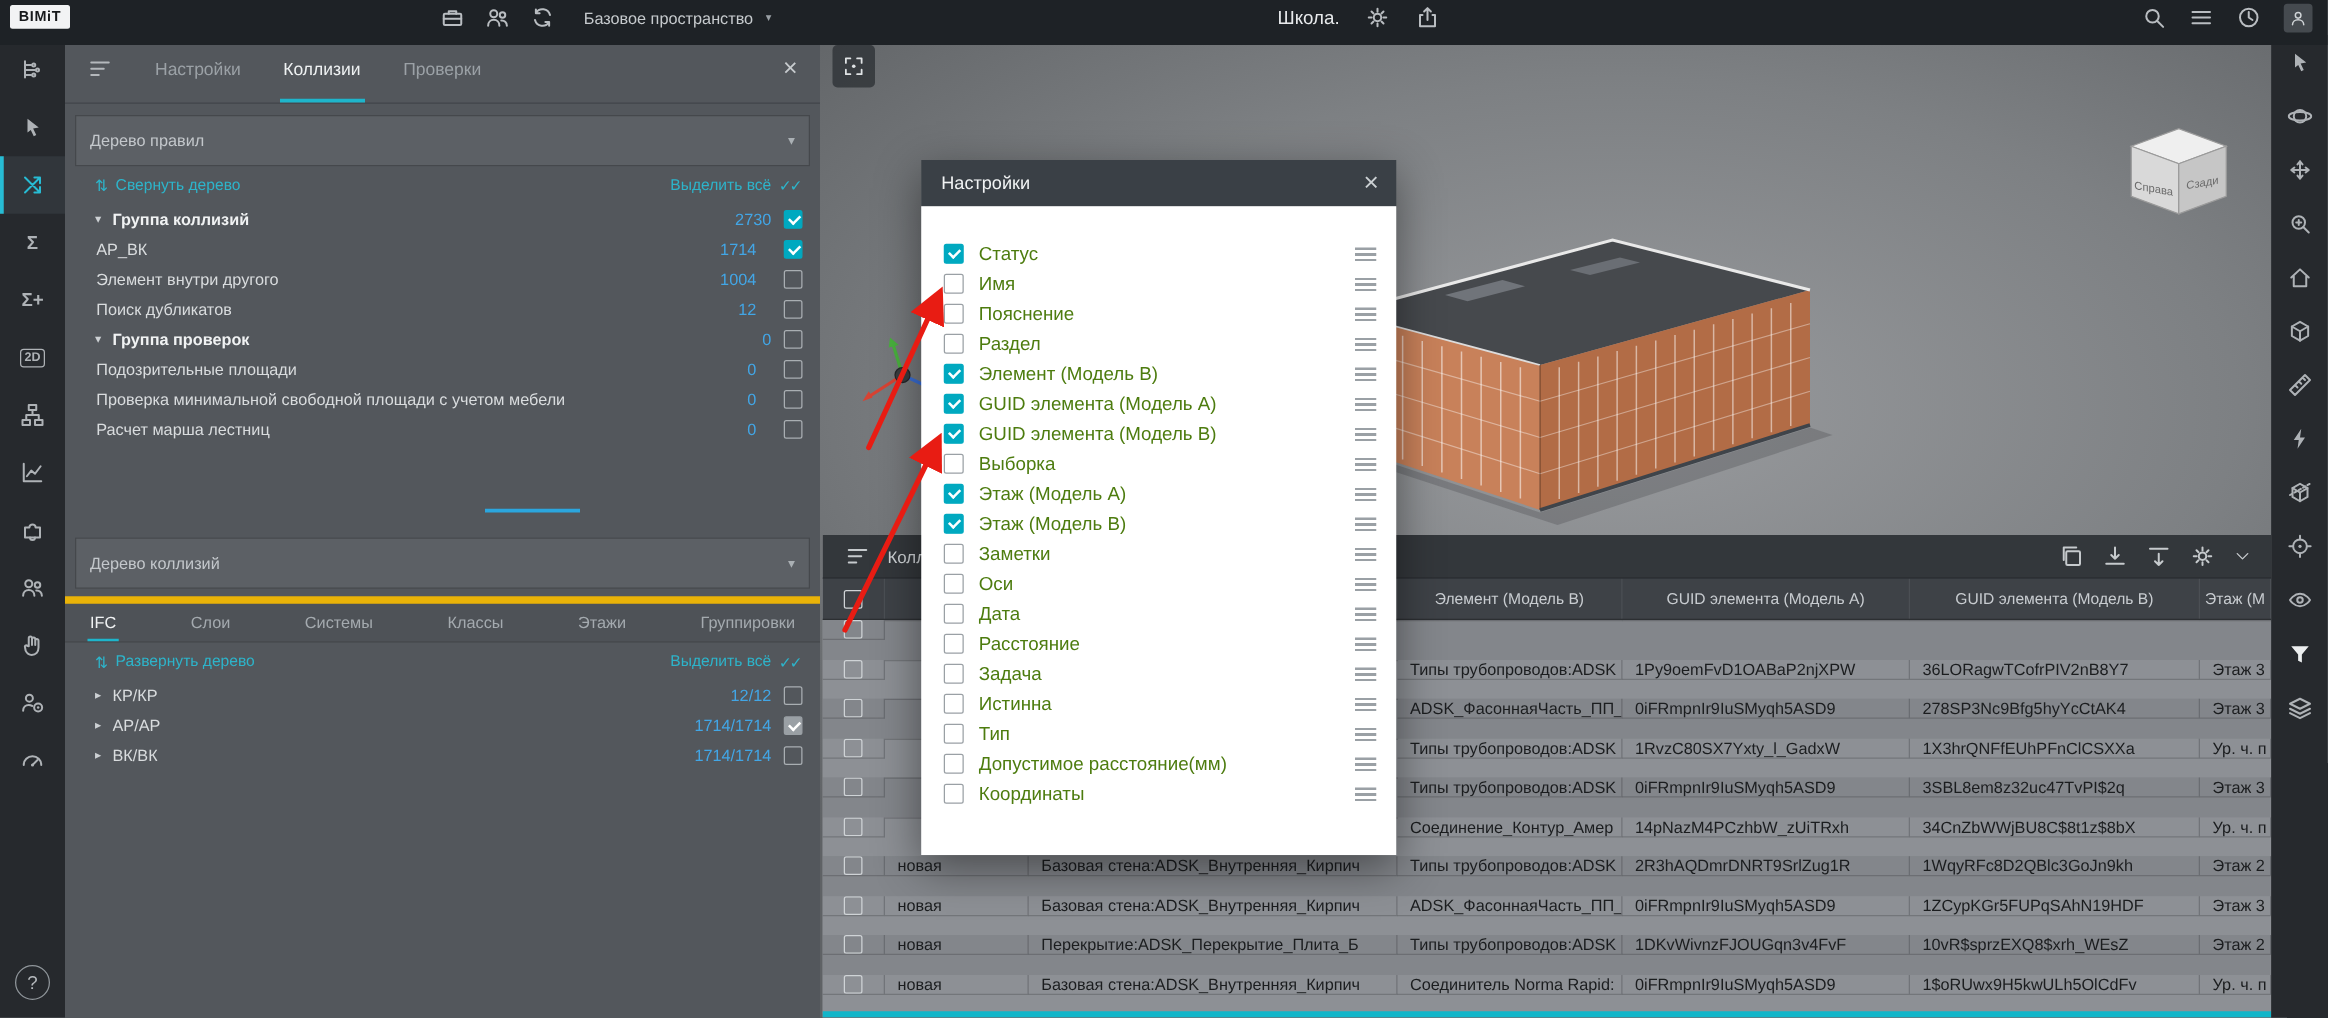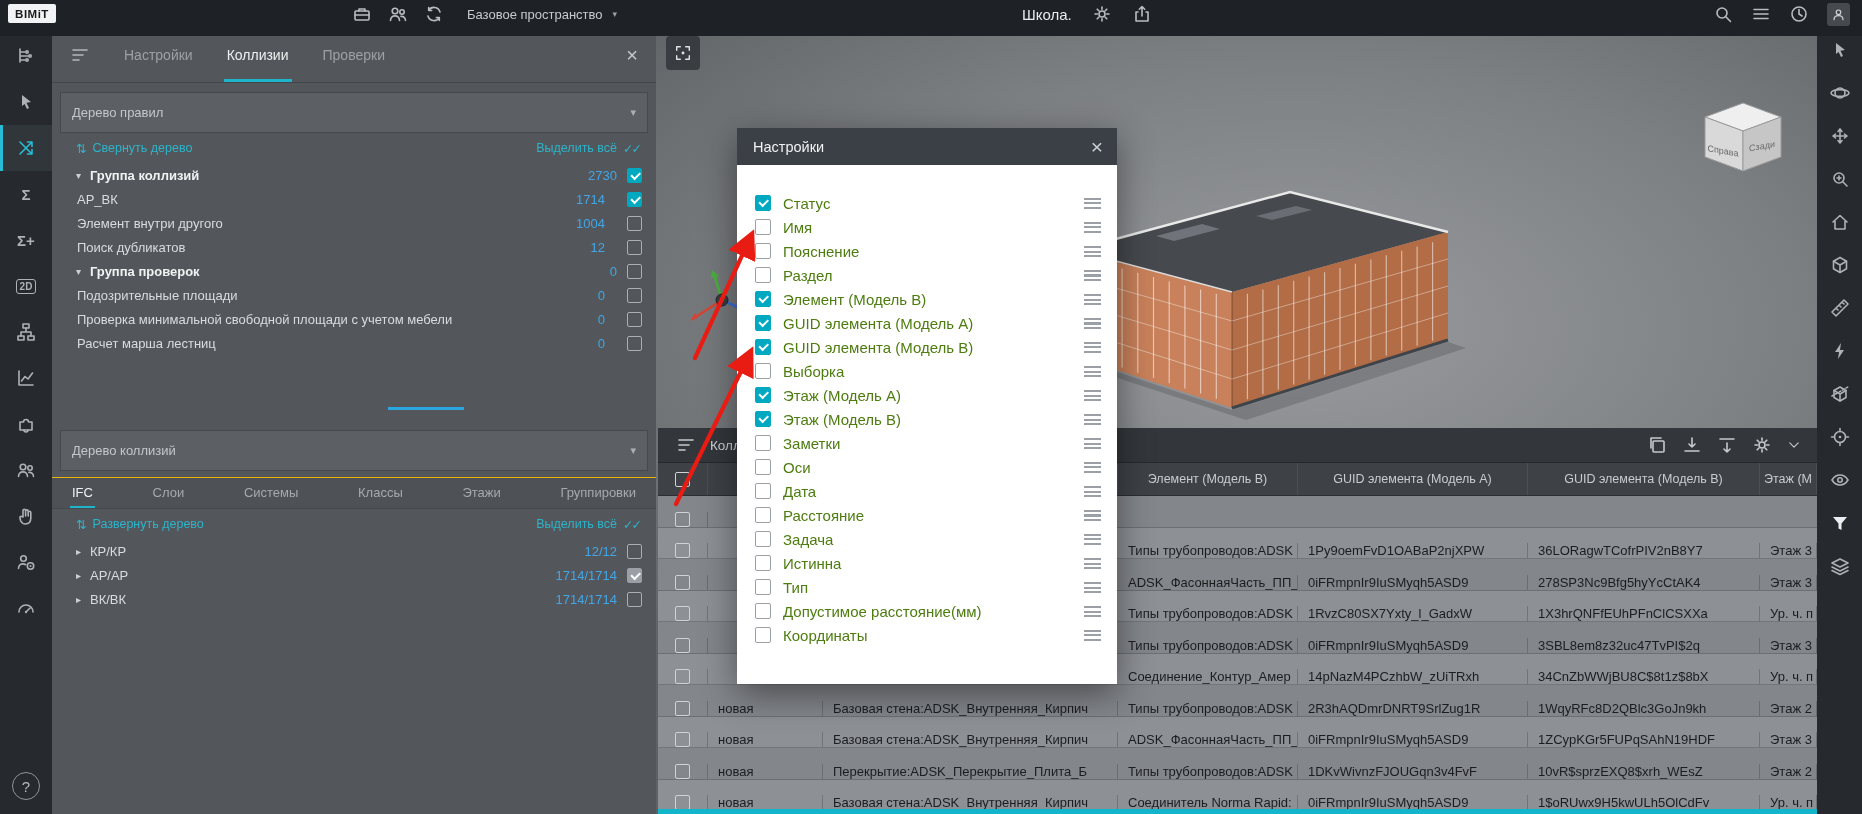--- a/index.html
+++ b/index.html
@@ -58,21 +58,21 @@
   .tnode .lbl.bold{font-weight:bold;color:#f0f2f3;}
   .tnode .cnt{margin-left:auto;color:#42a6e6;padding-right:10px;white-space:nowrap;}
   .cbx{width:15px;height:15px;flex:0 0 15px;border:1.5px solid #a9aeb2;border-radius:2px;background:transparent;
        box-sizing:border-box;position:relative;cursor:pointer;}
   .cbx.checked{background:#00a9c0;border-color:#00a9c0;}
   .cbx.checked::after{content:"";position:absolute;left:2.5px;top:3px;width:7px;height:3.5px;
        border-left:2px solid #fff;border-bottom:2px solid #fff;transform:rotate(-45deg);}
   .cbx.muted{background:#9aa0a5;border-color:#9aa0a5;}
   .scroll-dash{flex:0 0 3px;height:3px;width:76px;background:#2ba6de;margin:52px 0 0 336px;}
   .ctabs{flex:0 0 30px;display:flex;align-items:center;justify-content:space-between;padding:0 20px;background:#4e5257;
-         border-top:1px solid #eab308;border-bottom:1px solid #45484c;margin-top:6px;}
+         border-top:6px solid #eab308;border-bottom:1px solid #45484c;margin-top:6px;}
   .ctab{position:relative;font-size:13px;color:#a4aaaf;height:30px;line-height:30px;cursor:pointer;}
   .ctab.active{color:#f0f2f3;}
   .ctab.active::after{content:"";position:absolute;left:-2px;right:-2px;bottom:0;height:2.5px;background:#1eb5cb;}
 
   
   .viewport{position:absolute;top:28px;left:656px;right:45px;bottom:0;
             background:radial-gradient(ellipse 900px 480px at 55% 38%, #999b9e 0%, #7d8083 55%, #5f6265 100%);}
   .fit-btn{position:absolute;left:10px;top:8px;width:34px;height:34px;border-radius:4px;background:rgba(40,44,48,.72);
            display:flex;align-items:center;justify-content:center;color:#dfe2e4;cursor:pointer;}
   .viewcube{position:absolute;left:1039px;top:67px;width:96px;height:82px;cursor:pointer;}
@@ -87,21 +87,21 @@
   .tbl-header{height:32px;background:#3e4247;display:flex;border-bottom:1px solid #2c2f32;}
   .hcell{display:flex;align-items:center;justify-content:center;font-size:12.5px;color:#c8ccd0;
          border-right:1px solid rgba(255,255,255,.07);box-sizing:border-box;overflow:hidden;white-space:nowrap;}
   .c0{width:50px;flex:0 0 50px;}
   .c1{width:115px;flex:0 0 115px;}
   .c2{width:295px;flex:0 0 295px;}
   .c3{width:180px;flex:0 0 180px;}
   .c4{width:230px;flex:0 0 230px;}
   .c5{width:232px;flex:0 0 232px;}
   .c6{flex:1;}
-  .trow{display:flex;height:31.5px;align-items:flex-end;cursor:pointer;}
+  .trow{display:flex;height:31.5px;align-items:flex-start;cursor:pointer;}
   .tbl-body .trow:nth-of-type(odd){background:#83868b;}
   .tbl-body .trow:nth-of-type(even){background:#8d9095;}
   .tcell{display:flex;align-items:center;padding-left:10px;font-size:13px;color:#1b1d1f;
          border-right:1px solid rgba(50,53,56,.30);border-bottom:1px solid rgba(50,53,56,.28);
          box-sizing:border-box;overflow:hidden;white-space:nowrap;}
   .tcell.c0{justify-content:center;padding-left:0;}
   .tbl-cbx{border-color:#cfd3d6;}
   .tbl-scrollbar{position:absolute;left:0;right:0;bottom:0;height:5px;background:#12b5c9;cursor:pointer;}
 
   

